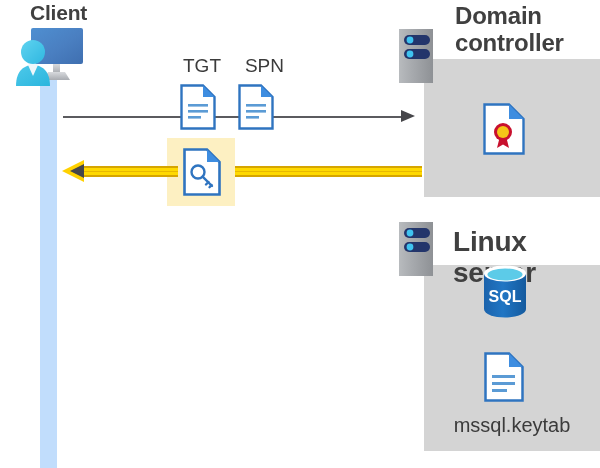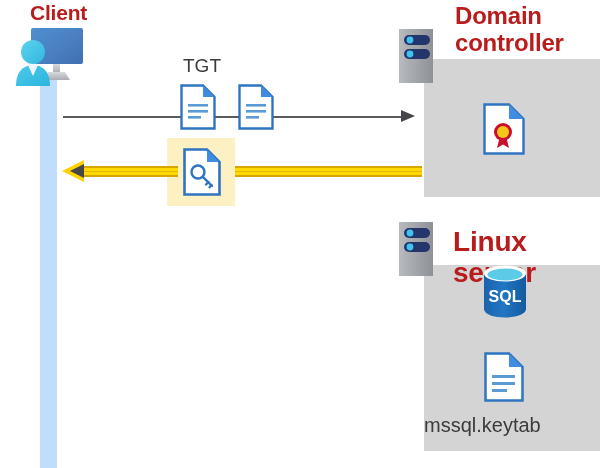--- a/index.html
+++ b/index.html
@@ -15,21 +15,21 @@
     width: 600px;
     height: 468px;
     background: #ffffff;
     overflow: hidden;
   }
   .abs { position: absolute; }
 
   
   .title {
     font-weight: bold;
-    color: #b91c1c;
+    color: #404040;
     letter-spacing: -0.2px;
     line-height: 1.12;
   }
   #client-title {
     left: 30px; top: 1px;
     font-size: 21px;
   }
   #dc-title {
     left: 455px; top: 3px;
     font-size: 24px;
@@ -124,21 +124,21 @@
   #cert-doc { left: 483px; top: 103px; width: 42px; height: 52px; }
   #keytab-doc { left: 484px; top: 352px; width: 40px; height: 50px; }
 
   
   #sql-icon { left: 482px; top: 264px; width: 46px; height: 54px; }
 
   
   #keytab-label {
     left: 424px; top: 414px;
     width: 176px;
-    text-align: left;
+    text-align: center;
     font-size: 20px;
     color: #3b3b3b;
   }
 </style>
 </head>
 <body>
 
 <div id="canvas">
 
   <div class="abs panel" id="dc-panel"></div>
@@ -181,20 +181,21 @@
       <circle cx="25" cy="26" r="12" fill="url(#head)"></circle>
     </svg>
   </div>
 
   <div class="abs title" id="client-title">Client</div>
 
   <div class="abs" id="req-line"></div>
   <div class="abs" id="req-head"></div>
 
   <div class="abs doc-label" id="tgt-label">TGT</div>
+  <div class="abs doc-label" id="spn-label">SPN</div>
 
   <div class="abs doc" id="tgt-doc">
     <svg width="36" height="46" viewBox="0 0 36 46">
       <path d="M1.5 1.5 L23 1.5 L34.5 13 L34.5 44.5 L1.5 44.5 Z" fill="#ffffff" stroke="#2f74c0" stroke-width="2.4"></path>
       <path d="M23 1.5 L34.5 13 L23 13 Z" fill="#3e8de0"></path>
       <rect x="8" y="20" width="20" height="2.6" fill="#5b9bd5"></rect>
       <rect x="8" y="26" width="20" height="2.6" fill="#5b9bd5"></rect>
       <rect x="8" y="32" width="13" height="2.6" fill="#5b9bd5"></rect>
     </svg>
   </div>

